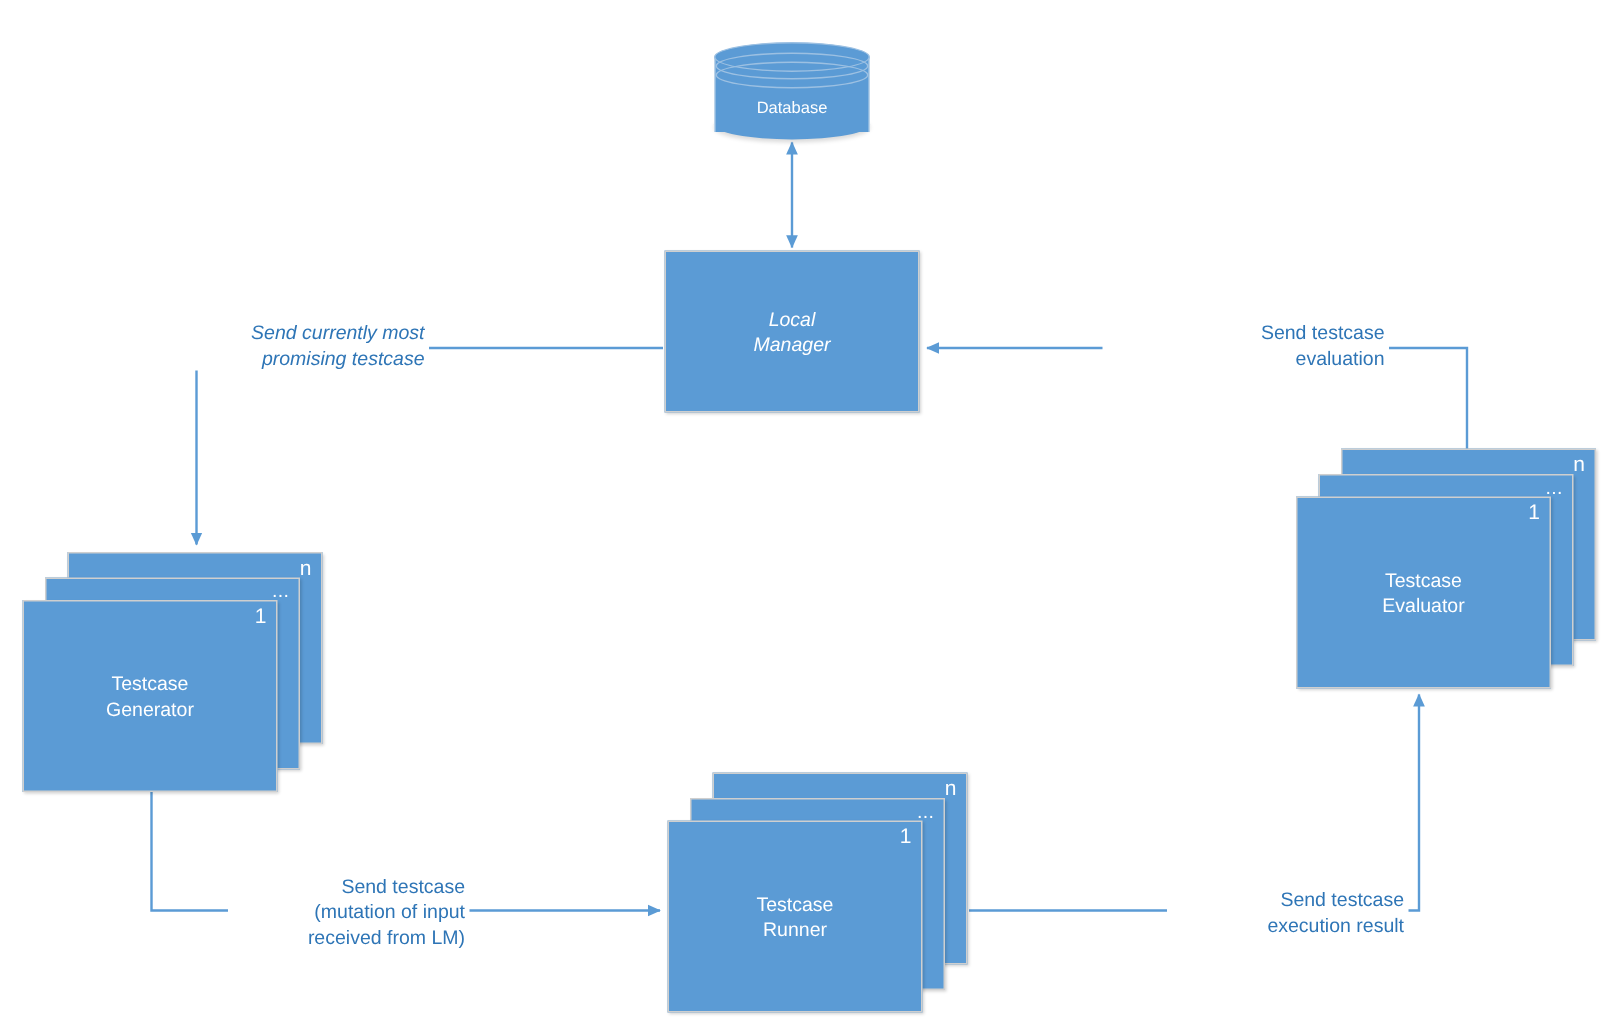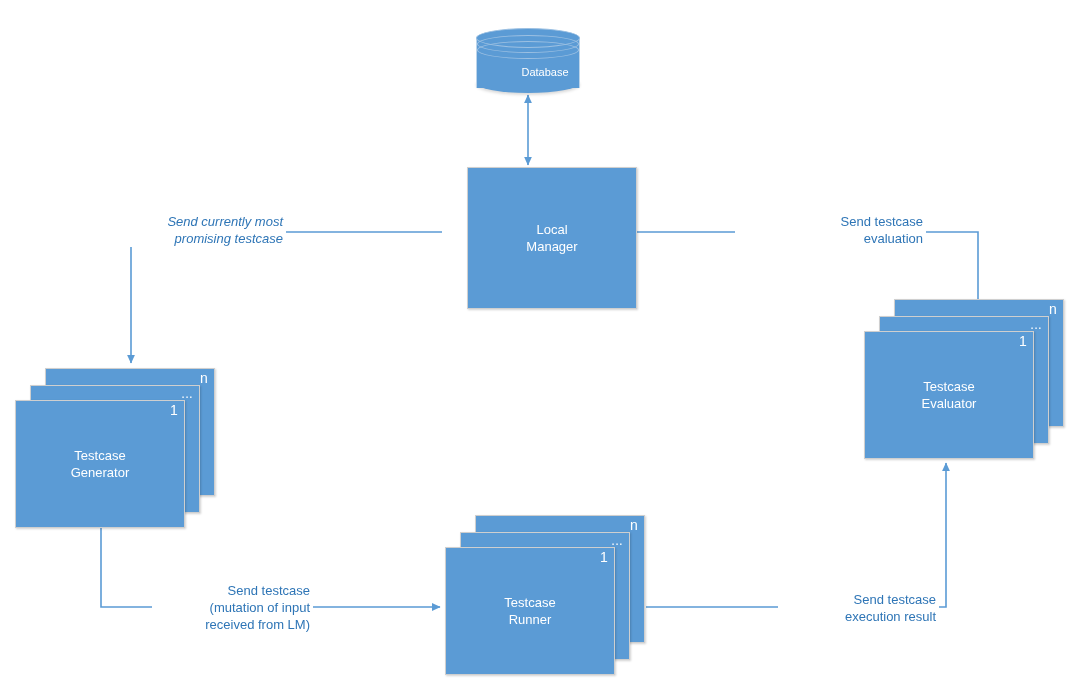--- a/index.html
+++ b/index.html
@@ -128,21 +128,20 @@
   .db-ring-2 { top: 13px; }
   .db-label {
     position: absolute;
     left: 0;
     width: 104px;
     top: 38px;
     text-align: center;
     color: #ffffff;
     font-size: 11px;
     line-height: 13px;
-    padding-left: 17px;
   }
 
   
   .edge-label {
     position: absolute;
     color: #2E75B6;
     font-size: 13px;
     line-height: 17px;
     white-space: pre-line;
     background: #ffffff;
@@ -179,21 +178,21 @@
 
   <div class="db" style="left:476px; top:28px; width:104px; height:66px;">
     <div class="db-bottom"></div>
     <div class="db-body"></div>
     <div class="db-top"></div>
     <div class="db-ring db-ring-1"></div>
     <div class="db-ring db-ring-2"></div>
     <div class="db-label">Database</div>
   </div>
 
-  <div class="rect-node" style="left:467px; top:167px; width:170px; height:142px;">
+  <div class="rect-node" style="left:443px; top:167px; width:170px; height:108px;font-style:italic;">
     <div class="node-label">Local
 Manager</div>
   </div>
 
   <div class="stack" style="left:15px; top:368px; width:200px; height:160px;">
     <div class="layer layer-back" style="width:170px; height:128px;">
       <span class="layer-tag">n</span>
     </div>
     <div class="layer layer-mid" style="width:170px; height:128px;">
       <span class="layer-tag dots">...</span>

